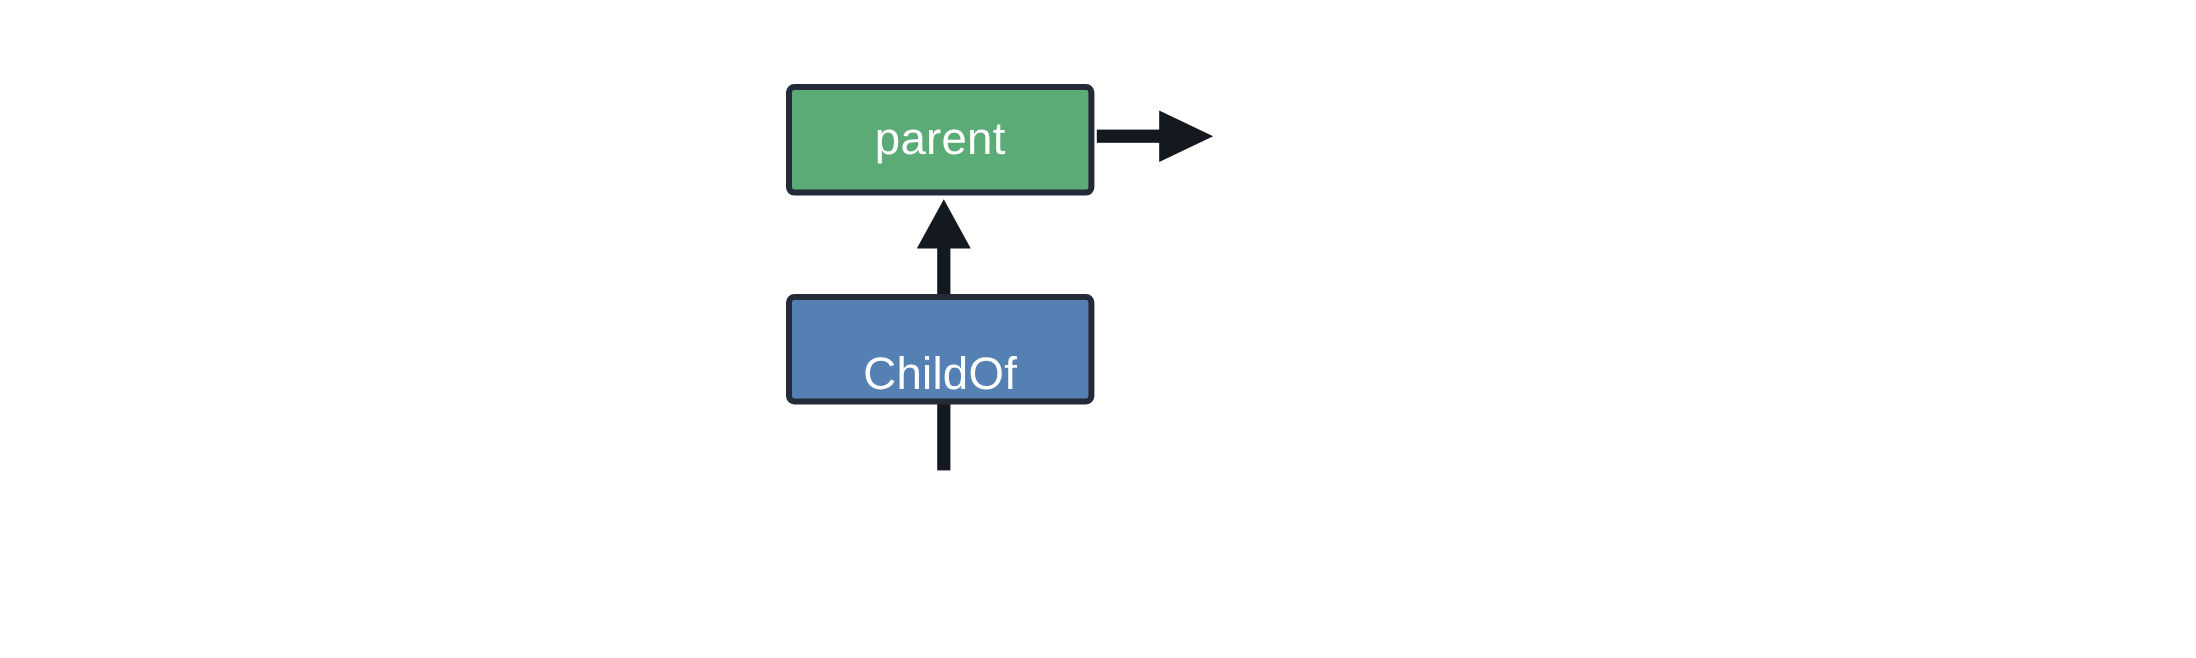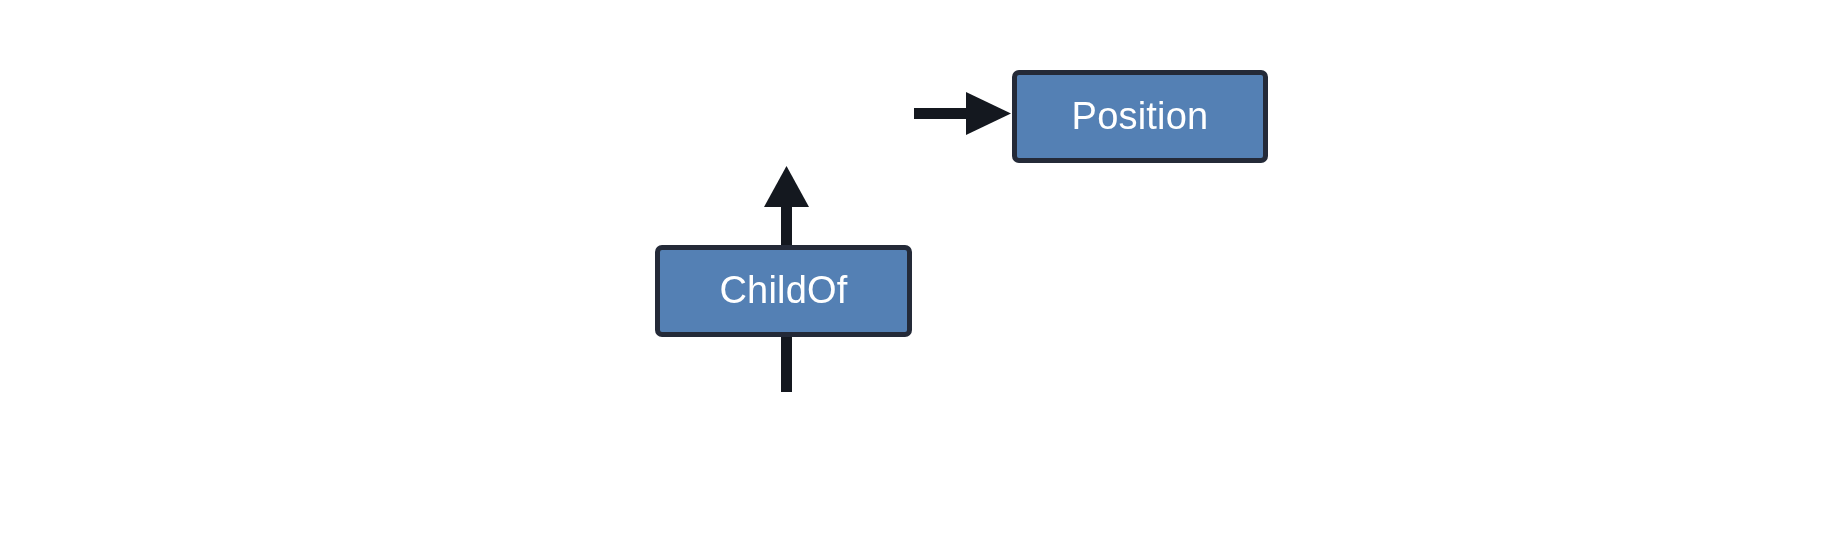--- a/index.html
+++ b/index.html
@@ -63,25 +63,25 @@
     <g>
       <rect x="781" y="196" width="11" height="50" fill="#14181F"></rect>
       <polygon points="786.5,166 809,207 764,207" fill="#14181F"></polygon>
     </g>
 
     <g>
       <rect x="781" y="336" width="11" height="56" fill="#14181F"></rect>
     </g>
   </svg>
 
-
-  <div class="node" id="node-position" style="left:1012px; top:70px; width:256px; height:93px;
-              background:#5480B4; border-color:#242A38;">
-    <span class="node-label">Position</span>
+  <div class="node" id="node-parent" style="left:655px; top:70px; width:257px; height:93px;
+              background:#5BAB77; border-color:#242A38;">
+    <span class="node-label">parent</span>
   </div>
 
+
   <div class="node" id="node-childof" style="left:655px; top:245px; width:257px; height:92px;
-              background:#5480B4; border-color:#242A38;">
+              background:#5480B4; border-color:#242A38;align-items:flex-end;">
     <span class="node-label">ChildOf</span>
   </div>
 
 
 </div>
 
 </body></html>

